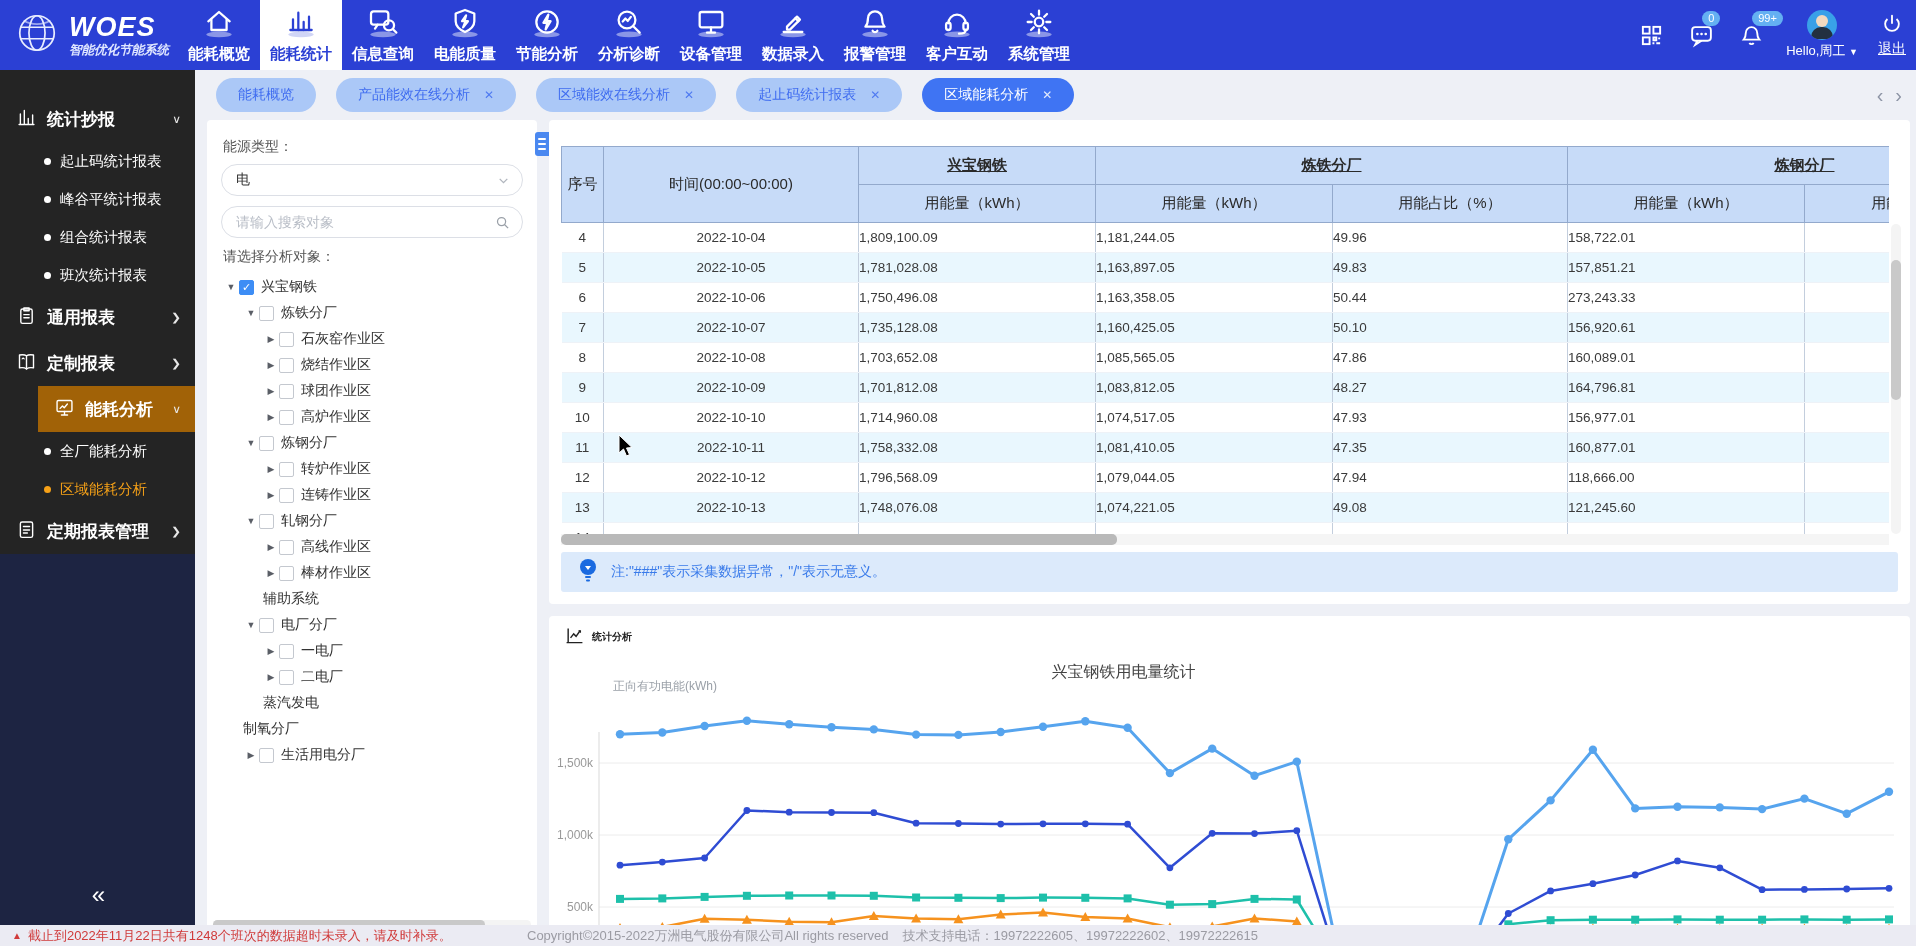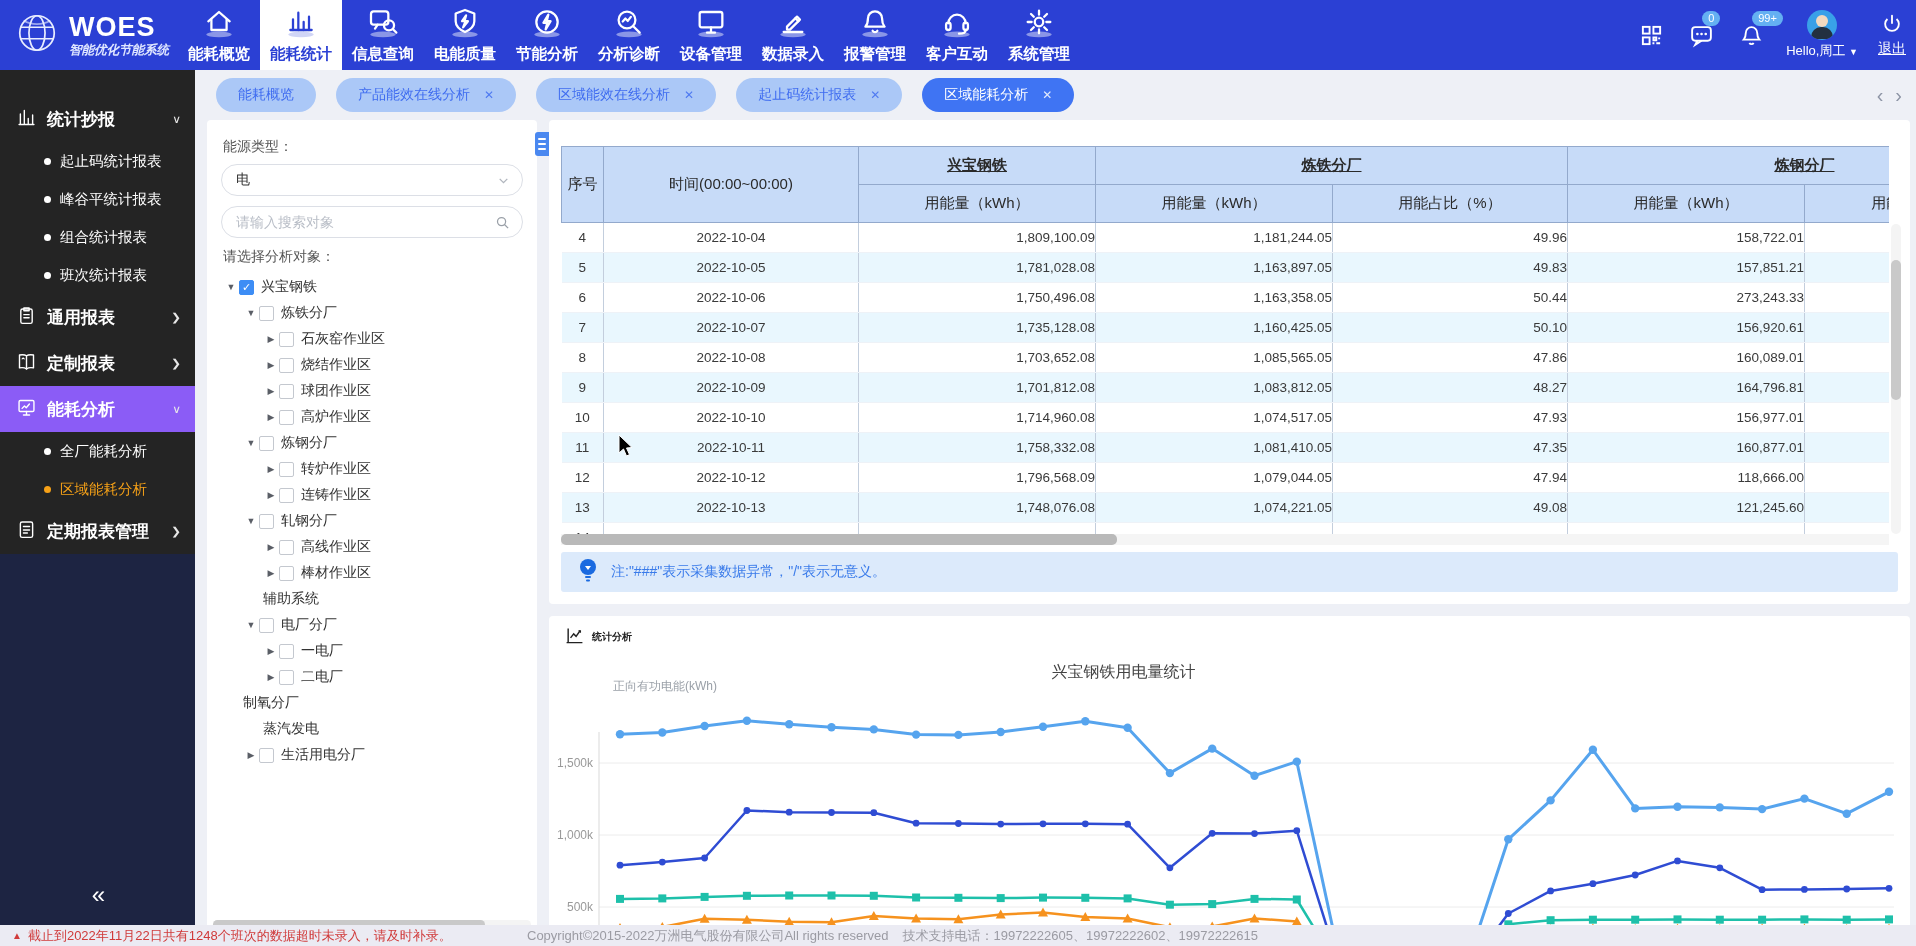--- a/index.html
+++ b/index.html
@@ -3,21 +3,21 @@
 <meta charset="utf-8">
 <style>
   * { margin:0; padding:0; box-sizing:border-box; }
   html,body { width:1916px; height:946px; overflow:hidden; }
   body { font-family:"Liberation Sans",sans-serif; background:#eef0f6; position:relative; color:#333; }
 
   
   .topnav { position:absolute; left:0; top:0; width:1916px; height:70px; background:#2b40d4; display:flex; align-items:stretch; z-index:30; }
   .brand { display:flex; align-items:center; gap:9px; padding-left:14px; width:178px; flex:0 0 auto; }
   .brand-texts { display:flex; flex-direction:column; line-height:1.05; }
-  .brand-name { color:#fff; font-size:27px; font-weight:bold; letter-spacing:1px; }
+  .brand-name { color:#fff; font-size:27px; font-weight:bold; font-style:italic; letter-spacing:1px; }
   .brand-sub { color:#dfe6ff; font-size:12.5px; font-weight:bold; font-style:italic; margin-top:3px; }
   .nav-menu { display:flex; align-items:stretch; }
   .nav-item { width:82px; display:flex; flex-direction:column; align-items:center; justify-content:flex-start; padding-top:6px; color:#fff; cursor:pointer; }
   .nav-item svg { width:32px; height:32px; }
   .nav-item .nav-label { font-size:15.5px; font-weight:bold; margin-top:2px; white-space:nowrap; }
   .nav-item.active { background:#ffffff; color:#2b40d4; }
   .nav-platform { fill:rgba(255,255,255,.45); }
   .nav-item.active .nav-platform { fill:rgba(43,64,212,.22); }
   .nav-right { position:absolute; right:10px; top:0; height:70px; display:flex; align-items:center; gap:20px; color:#fff; }
   .nav-ico { position:relative; width:30px; display:flex; justify-content:center; }
@@ -30,21 +30,21 @@
   .logout-block { display:flex; flex-direction:column; align-items:center; gap:1px;text-decoration:underline; }
   .logout-label { font-size:14px; }
 
   
   .sidebar { position:absolute; left:0; top:70px; width:195px; height:855px; background:#1d2442; z-index:20; }
   .side-menu { background:#242424; padding-top:26px; }
   .side-sec { position:relative; height:46px; display:flex; align-items:center; padding-left:16px; gap:10px; color:#fff; cursor:pointer; }
   .side-sec svg { width:21px; height:21px; flex:0 0 auto; }
   .side-sec .sec-label { font-size:17px; font-weight:bold; white-space:nowrap; }
   .side-sec .chev { position:absolute; right:14px; font-size:12px; color:#e8e8e8; transform:scaleY(.9); }
-  .side-sec.active { background:#8b5cf6; }
+  .side-sec.active { background:#a16207;margin-left:38px; }
   .side-item { height:38px; display:flex; align-items:center; padding-left:44px; gap:9px; color:#fff; font-size:14.5px; cursor:pointer; white-space:nowrap; }
   .side-item .dot { width:7px; height:7px; border-radius:50%; background:#fff; flex:0 0 auto; }
   .side-item.active { color:#f6a117; }
   .side-item.active .dot { background:#f6a117; }
   .side-collapse { position:absolute; bottom:16px; left:0; width:100%; text-align:center; color:#fff; font-size:24px; letter-spacing:-2px; cursor:pointer; }
 
   
   .tabs-row { position:absolute; left:195px; top:70px; right:0; height:50px; display:flex; align-items:center; padding-left:21px; gap:20px; }
   .tab-pill { height:34px; border-radius:17px; background:#abc8f7; color:#3f6cf0; font-size:14px; display:flex; align-items:center; padding:0 22px; gap:14px; cursor:pointer; white-space:nowrap; }
   .tab-pill.active { background:#3f74f3; color:#fff; }
@@ -72,21 +72,21 @@
   
   .main-card { position:absolute; left:549px; top:120px; width:1361px; height:484px; background:#fff; border-radius:4px; z-index:10; }
   .panel-handle { position:absolute; left:-14px; top:12px; width:14px; height:24px; background:#4a88f0; border-radius:3px 0 0 3px; display:flex; flex-direction:column; justify-content:center; gap:3px; padding:0 3px; cursor:pointer; }
   .panel-handle i { display:block; height:2px; background:#fff; border-radius:1px; }
   .table-wrap { position:absolute; left:12px; top:26px; width:1328px; height:388px; overflow:hidden; }
   table.data { border-collapse:collapse; table-layout:fixed; width:1480px; }
   table.data th { background:#c7dbf8; border:1px solid #93a9cc; font-size:15px; font-weight:normal; color:#2a2a2a; height:38px; }
   table.data .grp { text-decoration:underline; font-weight:bold; }
   table.data td { height:30px; font-size:13.5px; color:#3a3a3a; border-right:1px solid #c3cedd; border-bottom:1px solid #eef2f7; padding:0; }
   tr.zebra td { background:#e9f7fe; }
-  td.c { text-align:center; } td.r { text-align:right; padding-right:14px; }
+  td.c { text-align:center; } td.r { text-align:left; padding-right:14px; }
   .vscroll { position:absolute; left:1342px; top:104px; width:10px; height:310px; background:#f4f4f4; border-radius:5px; }
   .vscroll .thumb { position:absolute; top:36px; left:0; width:10px; height:140px; background:#c9c9c9; border-radius:5px; }
   .hscroll { position:absolute; left:12px; top:414px; width:1328px; height:11px; background:#f5f5f5; }
   .hscroll .thumb { position:absolute; left:0; top:0; height:11px; width:556px; background:#b9b9b9; border-radius:5px; }
   .note-bar { position:absolute; left:12px; top:432px; width:1337px; height:40px; background:#dceafb; border-radius:3px; display:flex; align-items:center; padding-left:16px; gap:12px; }
   .note-text { color:#3a7bea; font-size:14px; }
 
   
   .chart-card { position:absolute; left:549px; top:616px; width:1361px; height:330px; background:#fff; border-radius:4px; z-index:10; }
   .chart-head { position:absolute; left:16px; top:10px; display:flex; align-items:center; gap:8px; font-size:10px; font-weight:bold; color:#222; }
@@ -453,25 +453,25 @@
       <div class="tree-row" style="padding-left:42px">
         <span class="tw">▶</span>
         <span class="cb"></span>
         <span>一电厂</span>
       </div>
       <div class="tree-row" style="padding-left:42px">
         <span class="tw">▶</span>
         <span class="cb"></span>
         <span>二电厂</span>
       </div>
+      <div class="tree-row" style="padding-left:42px">
+        <span>蒸汽发电</span>
+      </div>
       <div class="tree-row" style="padding-left:22px">
         <span>制氧分厂</span>
-      </div>
-      <div class="tree-row" style="padding-left:42px">
-        <span>蒸汽发电</span>
       </div>
       <div class="tree-row" style="padding-left:22px">
         <span class="tw">▶</span>
         <span class="cb"></span>
         <span>生活用电分厂</span>
       </div>
     </div>
   <div class="panel-hscroll">
       <span class="thumb"></span>
     </div>

